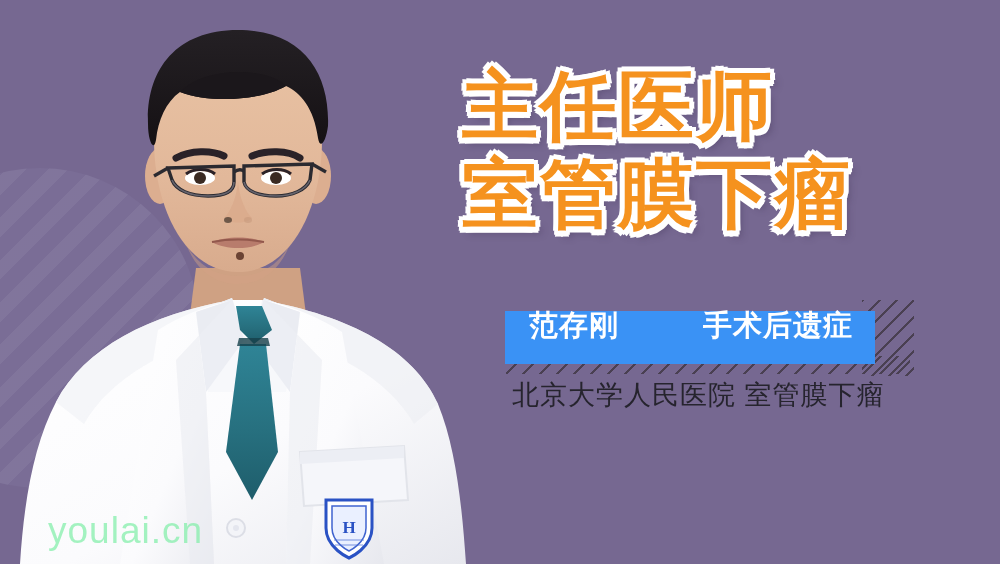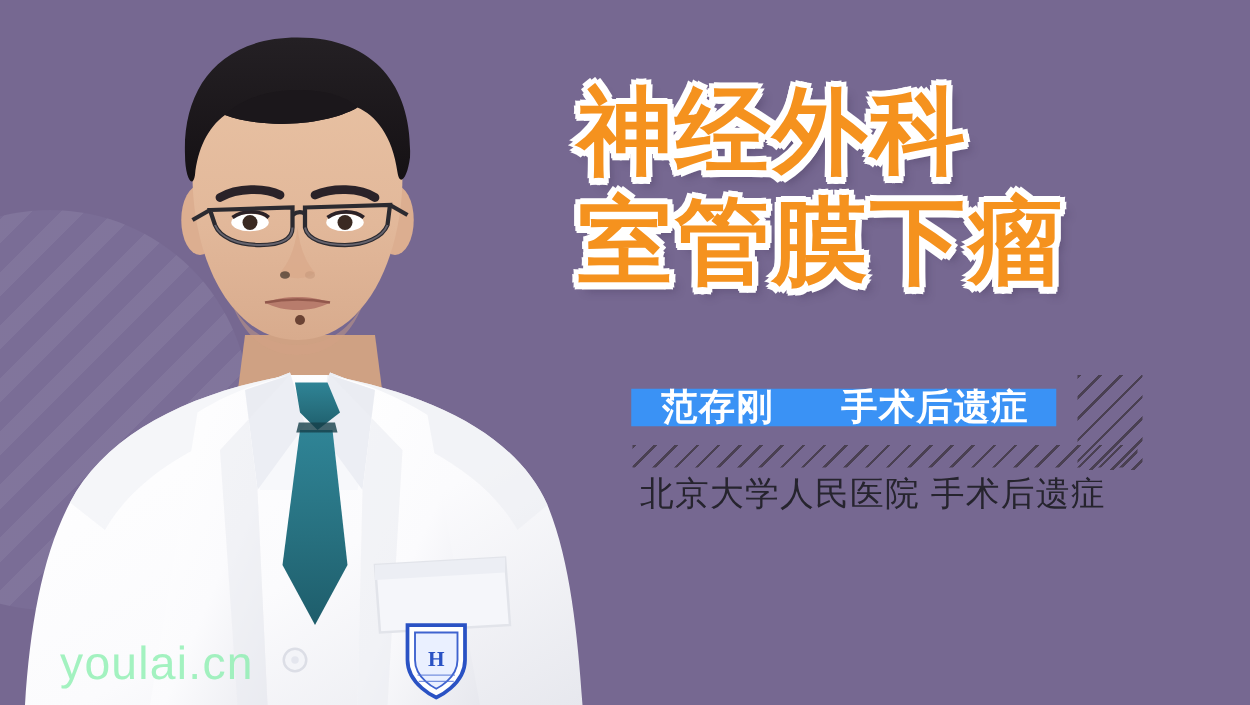--- a/index.html
+++ b/index.html
@@ -39,23 +39,23 @@
   .title-block{position:absolute;left:462px;top:62px;width:460px;}
   .title-line{
     font-size:76px;line-height:88px;font-weight:bold;
     color:#F5921E;letter-spacing:2px;white-space:nowrap;
     text-shadow:
       -4px -4px 0 #fff, 4px -4px 0 #fff, -4px 4px 0 #fff, 4px 4px 0 #fff,
       -5px 0 0 #fff, 5px 0 0 #fff, 0 -5px 0 #fff, 0 5px 0 #fff,
       -3px 6px 0 #fff, 3px 6px 0 #fff, 6px 7px 7px rgba(60,45,80,.35);
   }
   .name-badge{
-    position:absolute;left:505px;top:311px;height:30px;
-    background:#3A92F5;display:flex;align-items:center;
-    padding:0 22px 0 24px;gap:54px;
+    position:absolute;left:505px;top:311px;height:53px;
+    background:#3A92F5;display:flex;align-items:flex-start;
+    padding:0 22px 0 24px;gap:84px;
   }
   .name-badge span{
     color:#ffffff;font-size:29px;font-weight:bold;line-height:1;
     letter-spacing:1px;white-space:nowrap;
   }
   .hospital{
     position:absolute;left:512px;top:382px;
     color:#26242e;font-size:27px;line-height:1;letter-spacing:1px;
     white-space:nowrap;
   }
@@ -194,26 +194,26 @@
 
         <circle cx="240" cy="256" r="4" fill="#6b4334"></circle>
 
         <path d="M186 244 C198 266 216 276 238 276 C260 276 278 266 290 244
                  C280 270 262 284 238 284 C214 284 196 270 186 244 Z" fill="#d2a184" opacity=".45"></path>
       </g>
     </svg>
   </div>
 
   <div class="title-block">
-    <div class="title-line">神经外科</div>
+    <div class="title-line">主任医师</div>
     <div class="title-line">室管膜下瘤</div>
   </div>
 
   <div class="name-badge">
     <span>范存刚</span>
     <span>手术后遗症</span>
   </div>
 
-  <div class="hospital">北京大学人民医院 手术后遗症</div>
+  <div class="hospital">北京大学人民医院 室管膜下瘤</div>
 
   <div class="watermark">youlai.cn</div>
 
 </div>
 
 </body></html>

